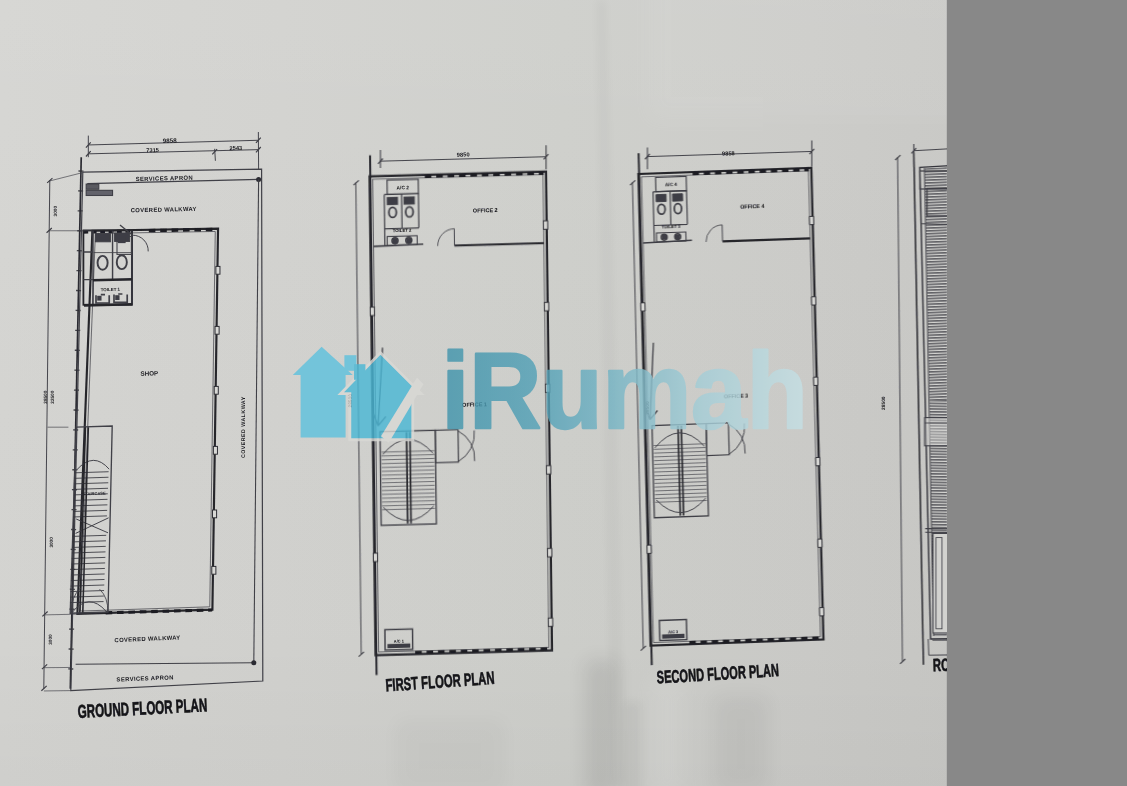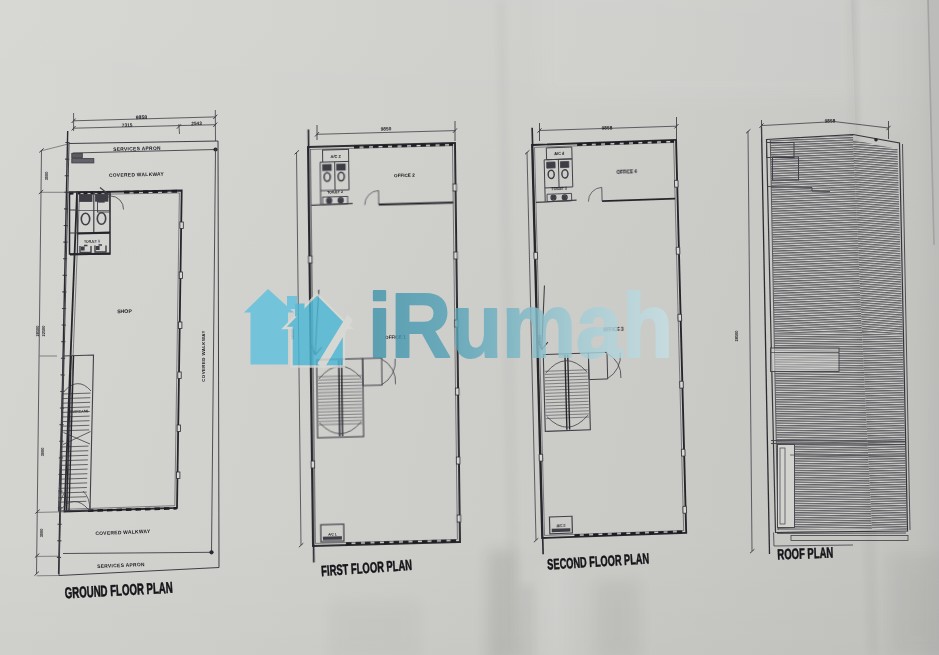--- a/index.html
+++ b/index.html
@@ -1,16 +1,16 @@
 <!DOCTYPE html>
 <html><head>
 <meta charset="utf-8">
 <style>
 html,body{margin:0;padding:0;background:#888}
-#page{position:relative;width:939px;height:655px;overflow:hidden;font-family:"Liberation Sans",sans-serif}
+#page{position:relative;width:789px;height:655px;overflow:hidden;font-family:"Liberation Sans",sans-serif}
 </style>
 </head>
 <body>
 <div id="page">
 <svg width="939" height="655" viewBox="0 0 939 655">
 <defs>
 <linearGradient id="paperx" x1="0" y1="0" x2="1" y2="0">
  <stop offset="0" stop-color="#d5d5d2"></stop>
  <stop offset="0.25" stop-color="#d2d2cf"></stop>
  <stop offset="0.50" stop-color="#cecfcb"></stop>

